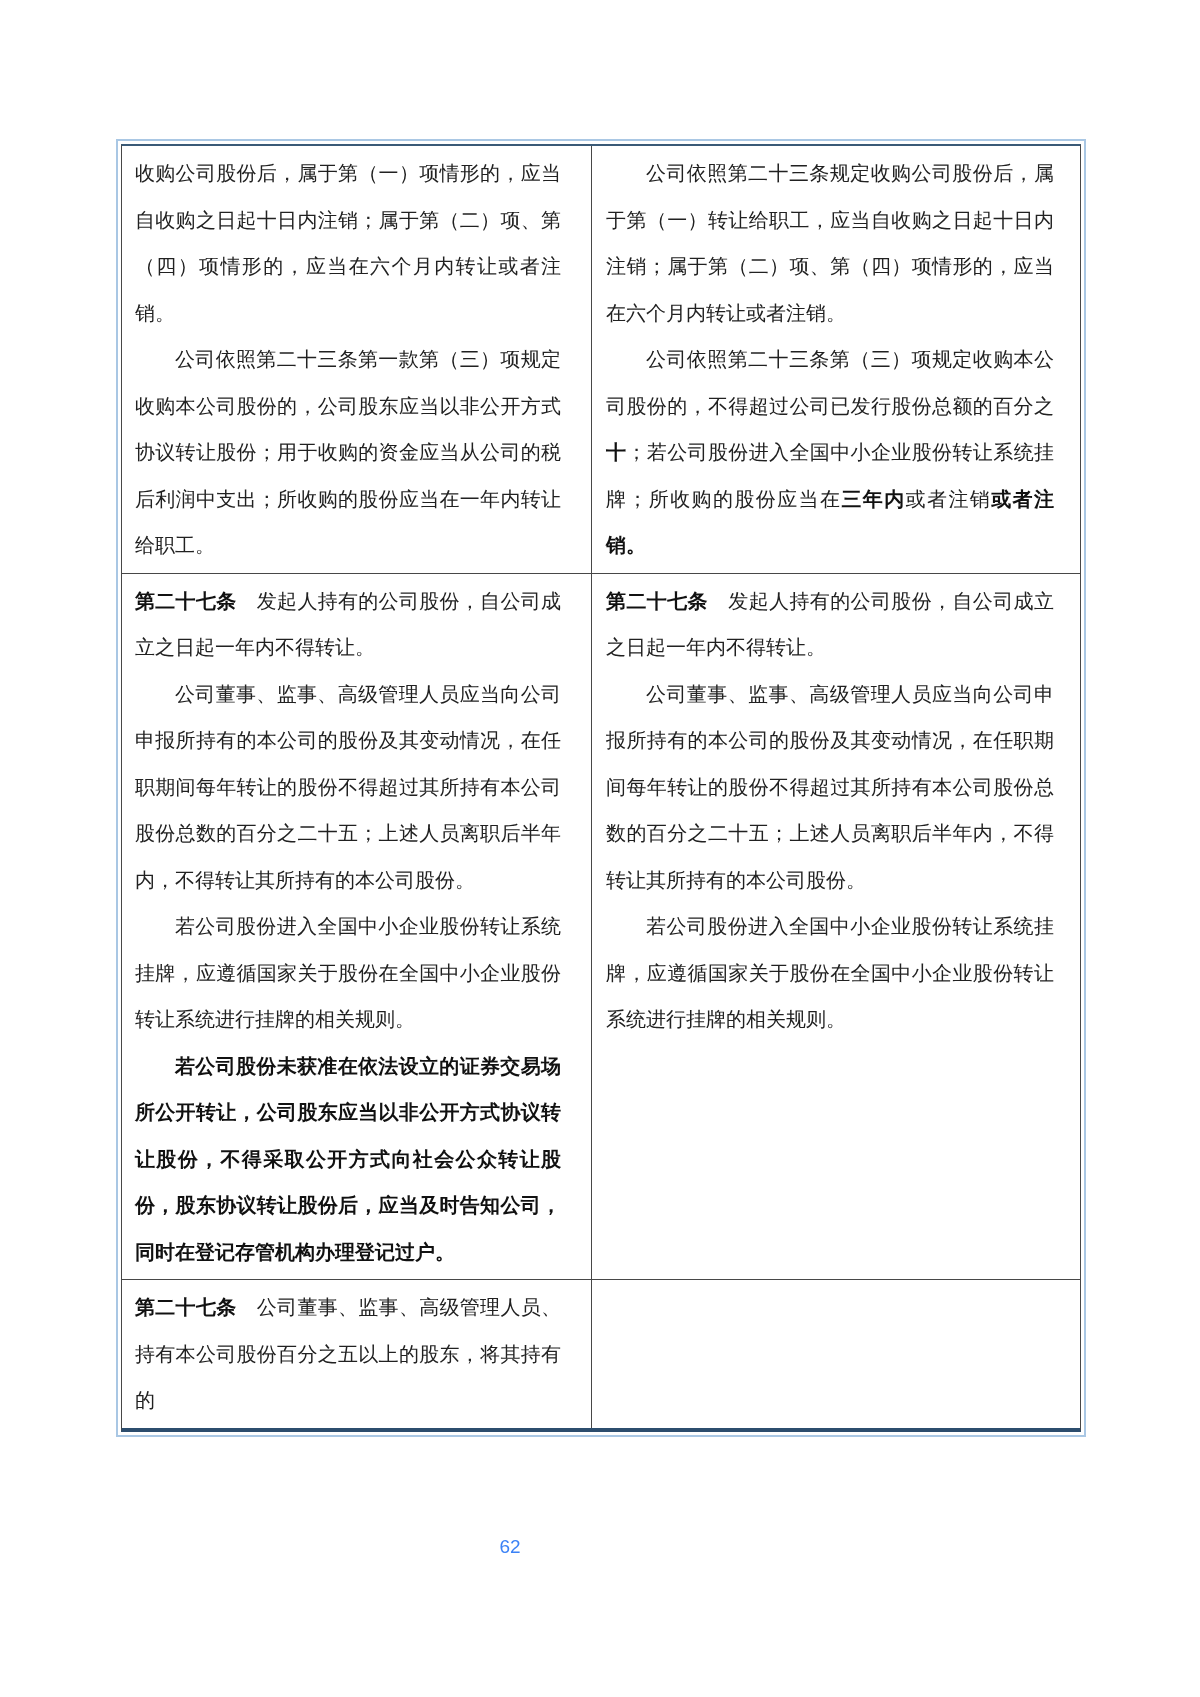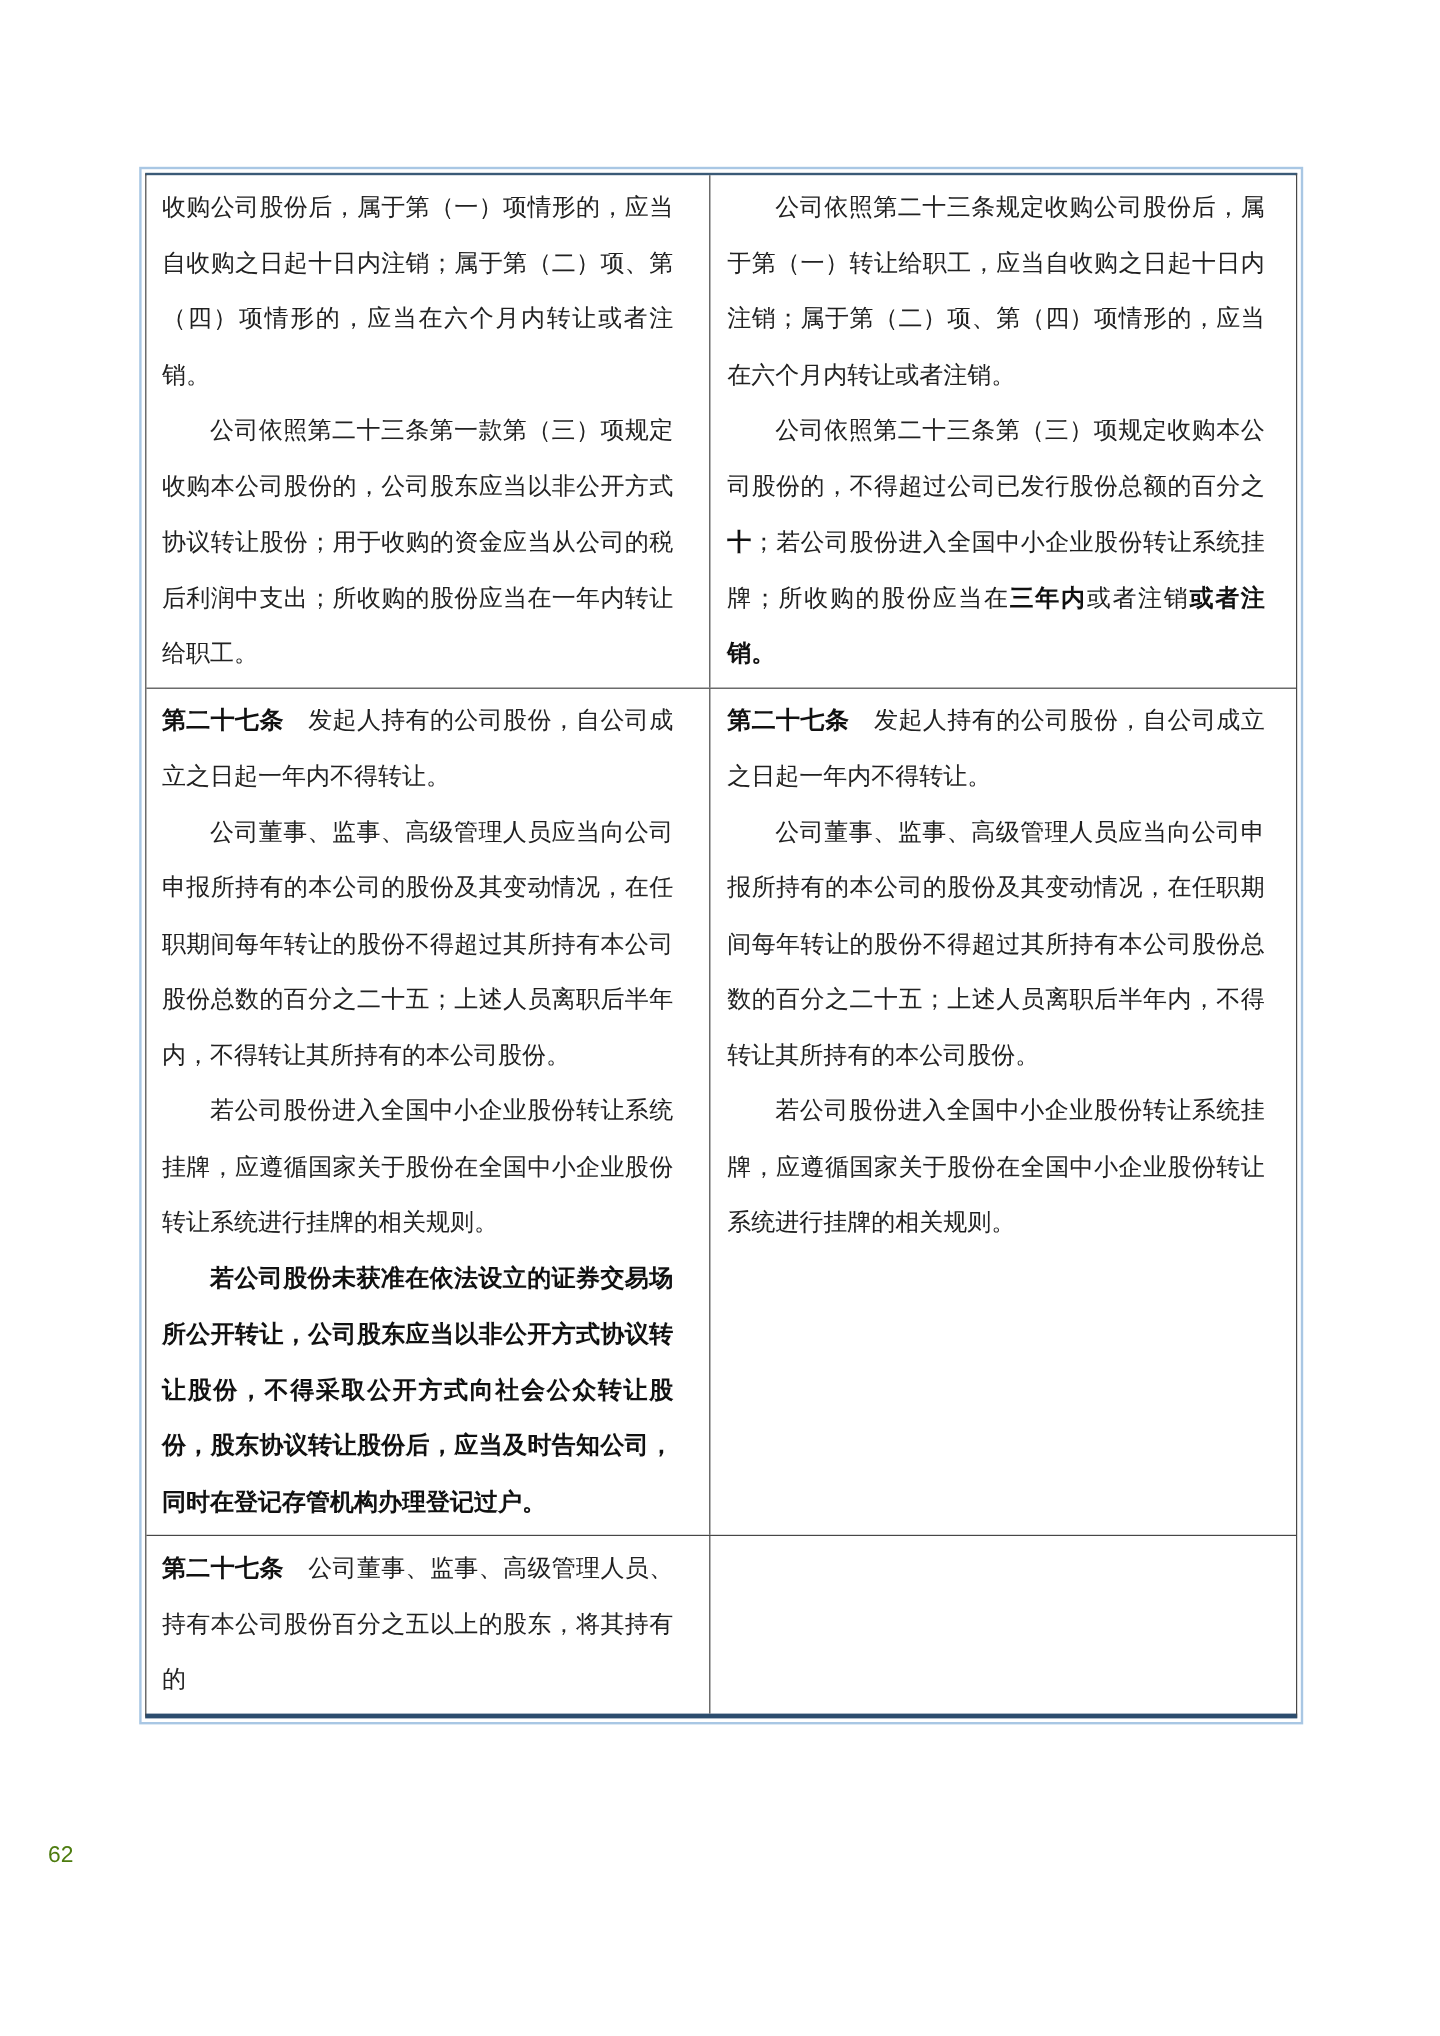--- a/index.html
+++ b/index.html
@@ -35,23 +35,23 @@
   }
   .cell.left{width:470px;border-right:1px solid #474747;padding:4px 30px 4px 13px;}
   .cell.right{flex:1;padding:4px 26px 4px 14px;}
   p.para{margin:0;padding:0;}
   p.indent{text-indent:2em;}
   span.b{font-weight:700;color:#111111;}
 
   .page-number{
     position:absolute;top:1536px;left:0;width:980px;
     box-sizing:border-box;padding-left:40px;
-    text-align:left;
+    text-align:center;
     font-family:"Liberation Sans","DejaVu Sans",sans-serif;
-    font-size:19px;color:#4d7c0f;
+    font-size:19px;color:#3b82f6;
   }
 </style>
 </head>
 <body>
 
 <div class="page">
 
   <div class="doc-table">
     <div class="frame">
 

